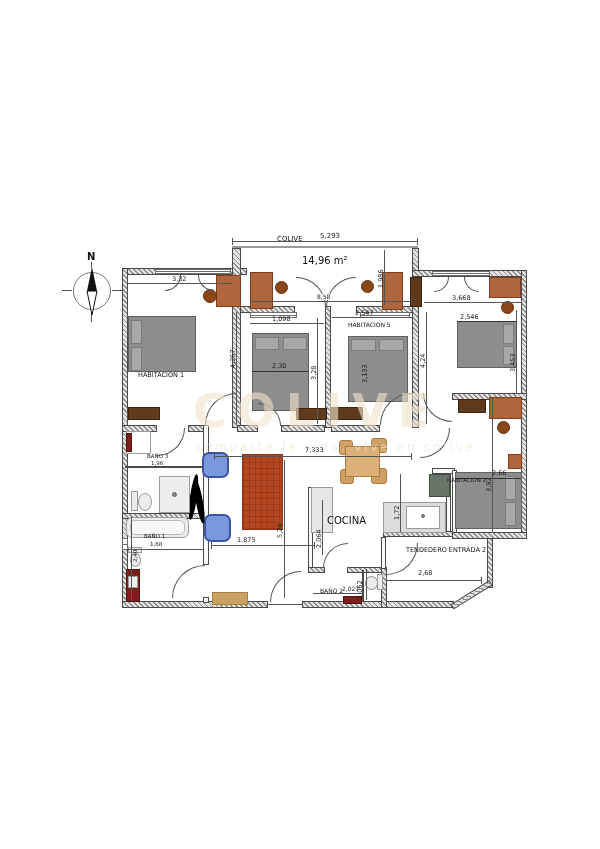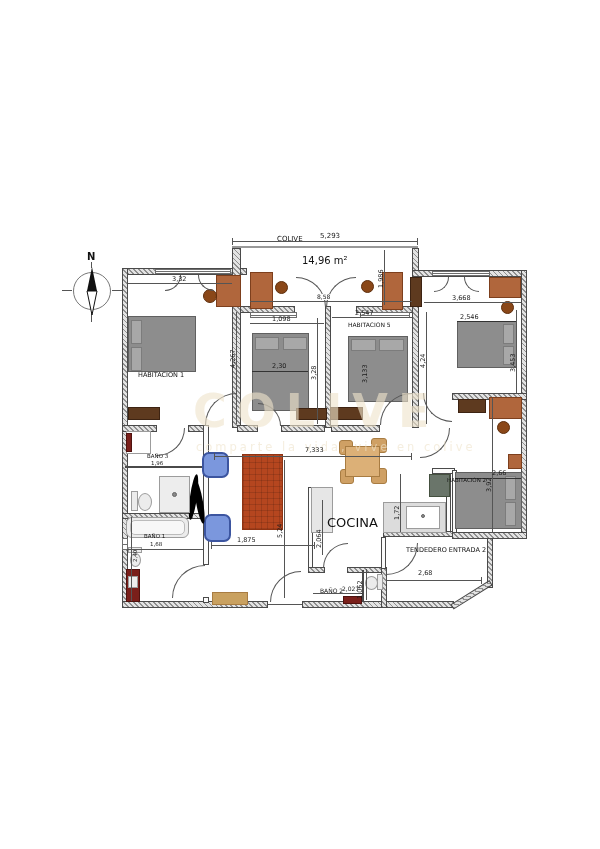--- a/index.html
+++ b/index.html
@@ -177,21 +177,21 @@
   <div class="a dim v" style="left:486px;top:492px">3,92</div>
 
   <i class="a wi" style="left:308px;top:487px;width:5px;height:83px"></i>
   <i class="a wi" style="left:446px;top:474px;width:5px;height:60px"></i>
   <i class="a wx" style="left:383px;top:531px;width:70px;height:6px"></i>
   <i class="a fix" style="left:429px;top:474px;width:21px;height:23px;background:#6a756a;border-color:#44503f"></i>
   <i class="a fix" style="left:311px;top:487px;width:22px;height:46px;background:#e6e6e6"></i>
   <i class="a fix" style="left:383px;top:502px;width:63px;height:31px;background:#dcdcdc"></i>
   <i class="a fix" style="left:406px;top:506px;width:34px;height:23px;background:#fff"></i>
   <i class="a cir" style="left:421px;top:514px;width:4px;height:4px;background:#8a8a8a;border-color:#666"></i>
-  <div class="a rl" style="left:327px;top:516px;font-size:13px">COCINA</div>
+  <div class="a rl" style="left:327px;top:516px;font-size:10px">COCINA</div>
   <i class="a dl" style="left:322px;top:500px;width:1px;height:55px"></i>
   <div class="a dim v" style="left:316px;top:548px">2,064</div>
   <i class="a dl" style="left:400px;top:474px;width:1px;height:58px"></i>
   <div class="a dim v" style="left:394px;top:520px">1,72</div>
 
   <i class="a wx" style="left:308px;top:567px;width:17px;height:6px"></i>
   <i class="a wx" style="left:347px;top:567px;width:38px;height:6px"></i>
   <i class="a arc nw" style="left:323px;top:543px;width:25px;height:25px"></i>
   <i class="a wx" style="left:381px;top:567px;width:6px;height:41px"></i>
   <i class="a wi" style="left:362px;top:570px;width:2px;height:32px"></i>

